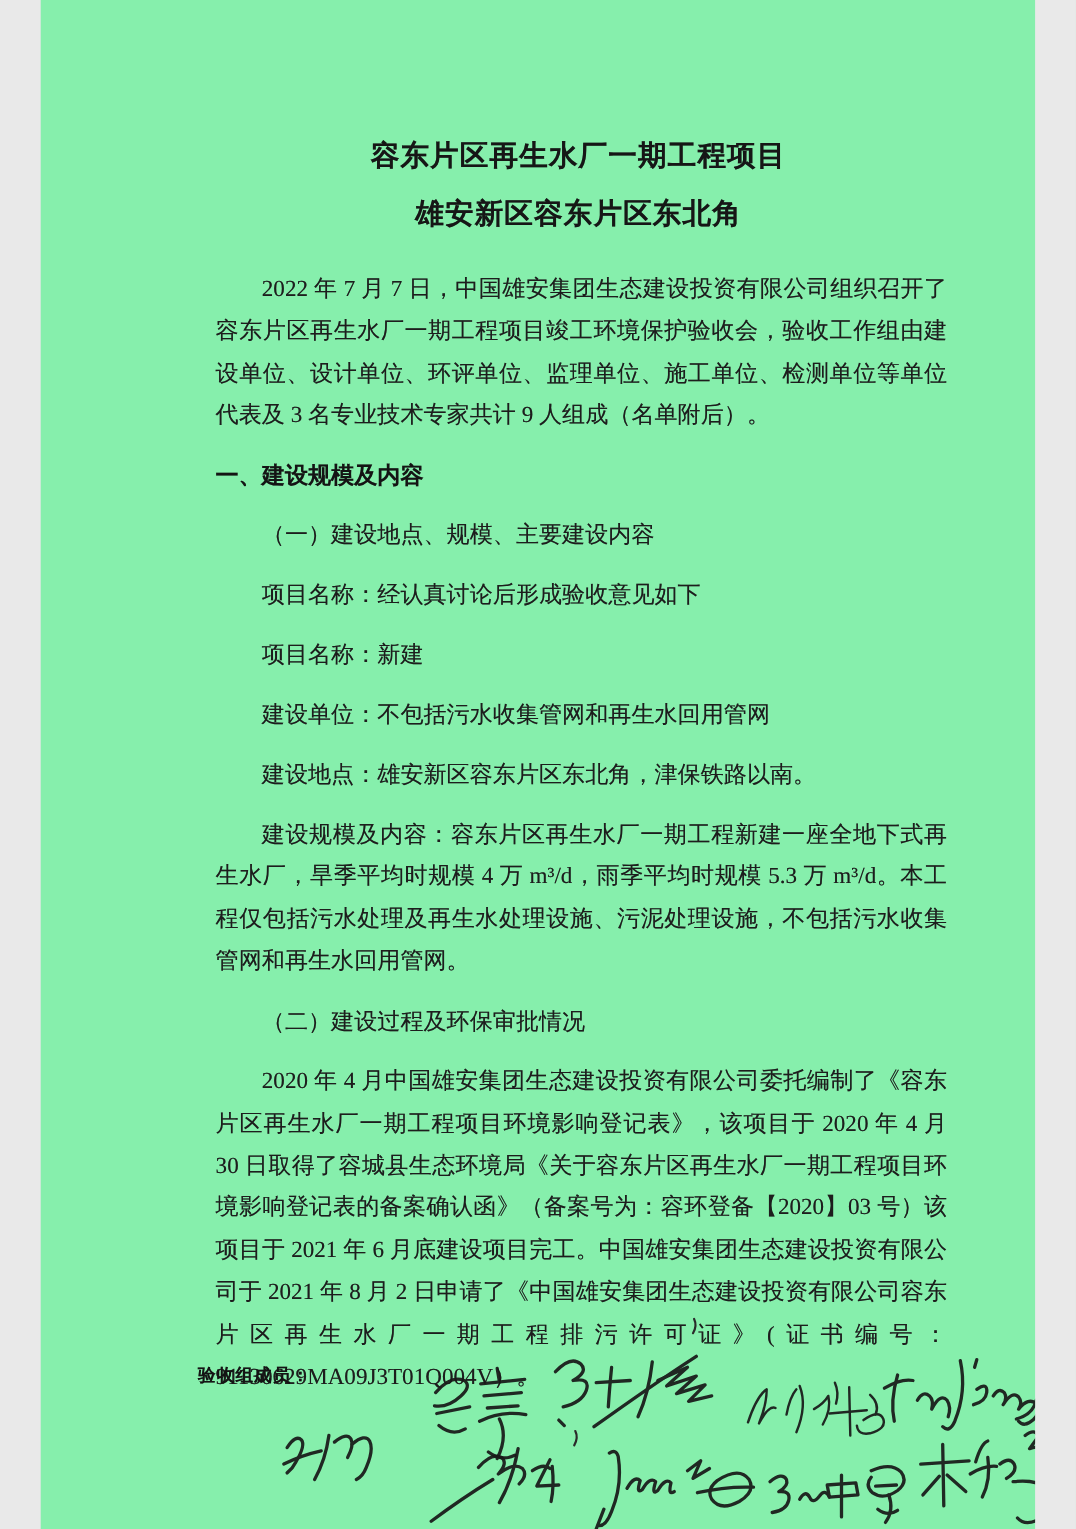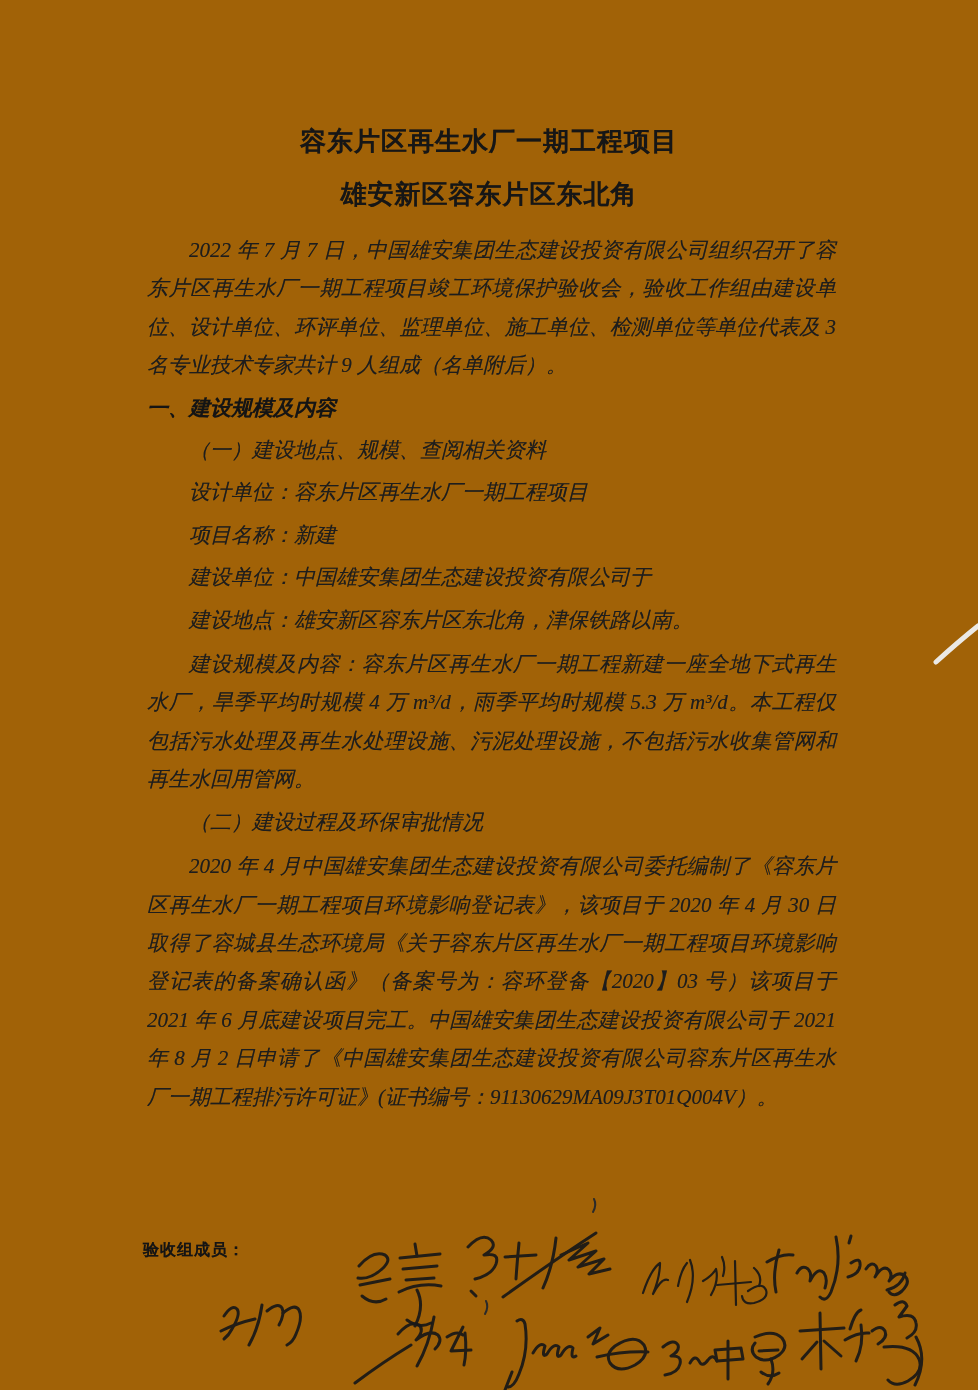--- a/index.html
+++ b/index.html
@@ -1,20 +1,20 @@
 <!DOCTYPE html>
 <html><head>
 <meta charset="utf-8">
 <style>
   html,body { margin:0; padding:0; background:#e9e9e9; }
   .page {
     position:relative;
-    width:978px; height:1390px;
+    width:904px; height:1390px;
     margin:0 auto;
-    background:#a16207;
+    background:#86efac;
     overflow:hidden;
     color:#1d1d1d;
     font-family:"Liberation Serif","DejaVu Serif",serif;
   }
   .doc-title {
     position:absolute; left:0; width:978px;
     text-align:center;
     font-family:"DejaVu Sans","Liberation Sans",sans-serif;
     font-weight:700;
     font-size:26px;
@@ -26,21 +26,21 @@
   .title-2 { top:177px; }
   .body-flow {
     position:absolute;
     left:143px; top:227px;
     width:697px;
     font-size:21px;
     line-height:38.4px;
     text-align:justify;
     text-shadow:0 0 0.5px rgba(30,30,30,0.5);
   }
-  .body-flow p { margin:4px;font-style:italic; }
+  .body-flow p { margin:16px; }
   .ind { text-indent:2em; }
   .h-sans {
     font-family:"DejaVu Sans","Liberation Sans",sans-serif;
     font-weight:700;
     color:#141414;
   }
   .gap-sm { margin-top:3px !important; }
   .gap-md { margin-top:6px !important; }
   .members-label {
     position:absolute;
@@ -66,24 +66,24 @@
 <body>
 
 <div class="page">
 
   <div class="doc-title title-1">容东片区再生水厂一期工程项目</div>
   <div class="doc-title title-2">雄安新区容东片区东北角</div>
 
   <div class="body-flow">
     <p class="ind">2022 年 7 月 7 日，中国雄安集团生态建设投资有限公司组织召开了容东片区再生水厂一期工程项目竣工环境保护验收会，验收工作组由建设单位、设计单位、环评单位、监理单位、施工单位、检测单位等单位代表及 3 名专业技术专家共计 9 人组成（名单附后）。</p>
     <p class="h-sans gap-sm">一、建设规模及内容</p>
-    <p class="ind">（一）建设地点、规模、查阅相关资料</p>
-    <p class="ind">设计单位：容东片区再生水厂一期工程项目</p>
+    <p class="ind">（一）建设地点、规模、主要建设内容</p>
+    <p class="ind">项目名称：经认真讨论后形成验收意见如下</p>
     <p class="ind">项目名称：新建</p>
-    <p class="ind">建设单位：中国雄安集团生态建设投资有限公司于</p>
+    <p class="ind">建设单位：不包括污水收集管网和再生水回用管网</p>
     <p class="ind">建设地点：雄安新区容东片区东北角，津保铁路以南。</p>
     <p class="ind gap-md">建设规模及内容：容东片区再生水厂一期工程新建一座全地下式再生水厂，旱季平均时规模 4 万 m³/d，雨季平均时规模 5.3 万 m³/d。本工程仅包括污水处理及再生水处理设施、污泥处理设施，不包括污水收集管网和再生水回用管网。</p>
     <p class="ind gap-sm">（二）建设过程及环保审批情况</p>
     <p class="ind gap-md">2020 年 4 月中国雄安集团生态建设投资有限公司委托编制了《容东片区再生水厂一期工程项目环境影响登记表》，该项目于 2020 年 4 月 30 日取得了容城县生态环境局《关于容东片区再生水厂一期工程项目环境影响登记表的备案确认函》（备案号为：容环登备【2020】03 号）该项目于 2021 年 6 月底建设项目完工。中国雄安集团生态建设投资有限公司于 2021 年 8 月 2 日申请了《中国雄安集团生态建设投资有限公司容东片区再生水厂一期工程排污许可证》(证书编号：91130629MA09J3T01Q004V）。</p>
   </div>
 
   <div class="members-label">验收组成员：</div>
 
   <svg class="overlay" viewBox="0 0 978 1390">
 

